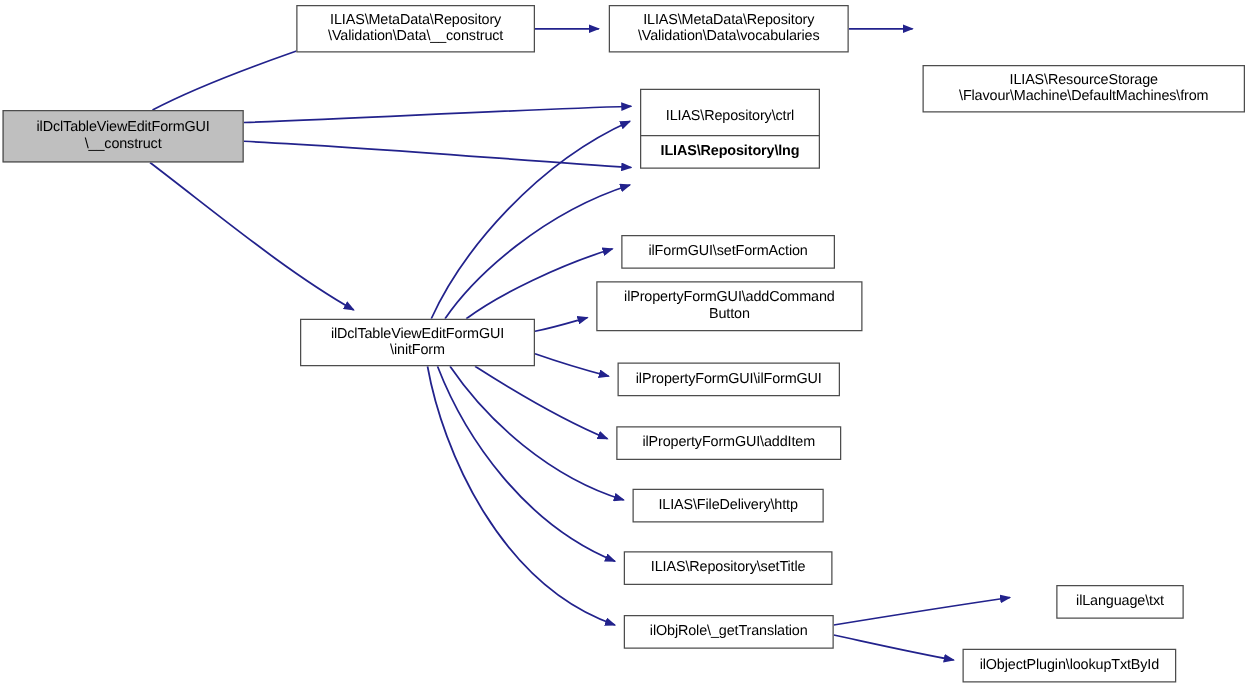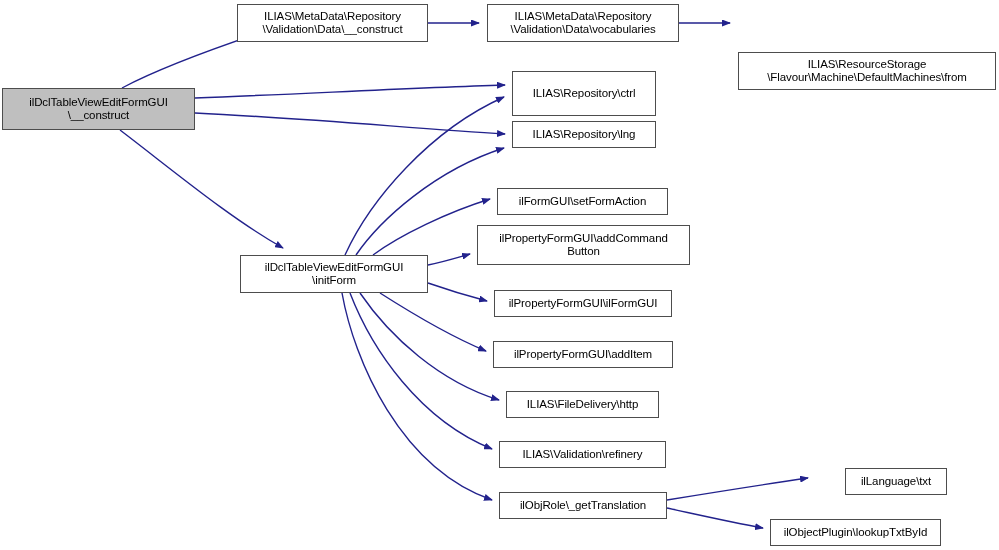--- a/index.html
+++ b/index.html
@@ -77,27 +77,27 @@
   <div id="nodes">
       <div class="node highlight" style="left: 2px; top: 88px; width: 193px; height: 42px;"><span>ilDclTableViewEditFormGUI
 \__construct</span></div>
       <div class="node" style="left: 237px; top: 4px; width: 191px; height: 38px;"><span>ILIAS\MetaData\Repository
 \Validation\Data\__construct</span></div>
       <div class="node" style="left: 487px; top: 4px; width: 192px; height: 38px;"><span>ILIAS\MetaData\Repository
 \Validation\Data\vocabularies</span></div>
       <div class="node" style="left: 738px; top: 20px; width: 258px; height: 38px; margin-top: 32px;"><span>ILIAS\ResourceStorage
 \Flavour\Machine\DefaultMachines\from</span></div>
       <div class="node" style="left: 512px; top: 71px; width: 144px; height: 45px;"><span>ILIAS\Repository\ctrl</span></div>
-      <div class="node" style="left: 512px; top: 121px; width: 144px; height: 27px;"><span>ILIAS\Repository\lng</span></div>
+      <div class="node" style="left: 512px; top: 108px; width: 144px; height: 27px; font-weight: bold;"><span>ILIAS\Repository\lng</span></div>
       <div class="node" style="left: 497px; top: 172px; width: 171px; height: 27px; margin-top: 16px;"><span>ilFormGUI\setFormAction</span></div>
       <div class="node" style="left: 240px; top: 255px; width: 188px; height: 38px;"><span>ilDclTableViewEditFormGUI
 \initForm</span></div>
       <div class="node" style="left: 477px; top: 225px; width: 213px; height: 40px;"><span>ilPropertyFormGUI\addCommand
 Button</span></div>
       <div class="node" style="left: 494px; top: 290px; width: 178px; height: 27px;"><span>ilPropertyFormGUI\ilFormGUI</span></div>
       <div class="node" style="left: 493px; top: 341px; width: 180px; height: 27px;"><span>ilPropertyFormGUI\addItem</span></div>
       <div class="node" style="left: 506px; top: 391px; width: 153px; height: 27px;"><span>ILIAS\FileDelivery\http</span></div>
-      <div class="node" style="left: 499px; top: 441px; width: 167px; height: 27px;"><span>ILIAS\Validation\refinery</span></div>
+      <div class="node" style="left: 499px; top: 441px; width: 167px; height: 27px;"><span>ILIAS\Repository\setTitle</span></div>
       <div class="node" style="left: 499px; top: 492px; width: 168px; height: 27px;"><span>ilObjRole\_getTranslation</span></div>
       <div class="node" style="left: 815px; top: 468px; width: 102px; height: 27px; margin-left: 30px;"><span>ilLanguage\txt</span></div>
       <div class="node" style="left: 770px; top: 519px; width: 171px; height: 27px;"><span>ilObjectPlugin\lookupTxtById</span></div>
     </div>
 </div>
 
 </body></html>

